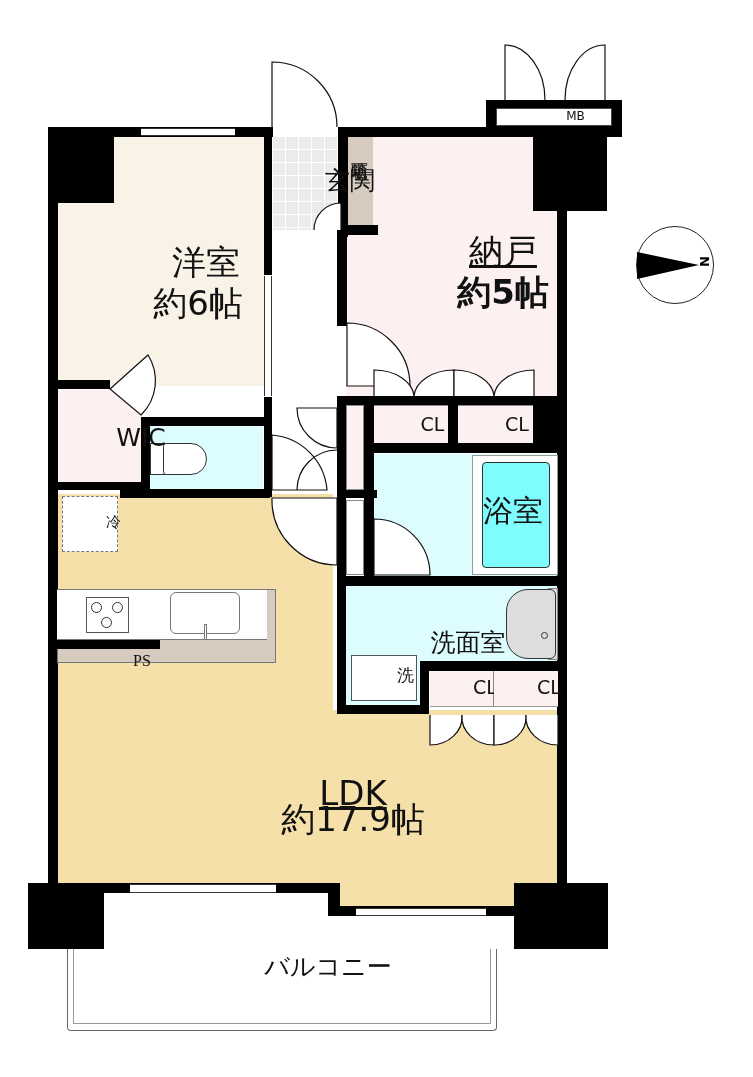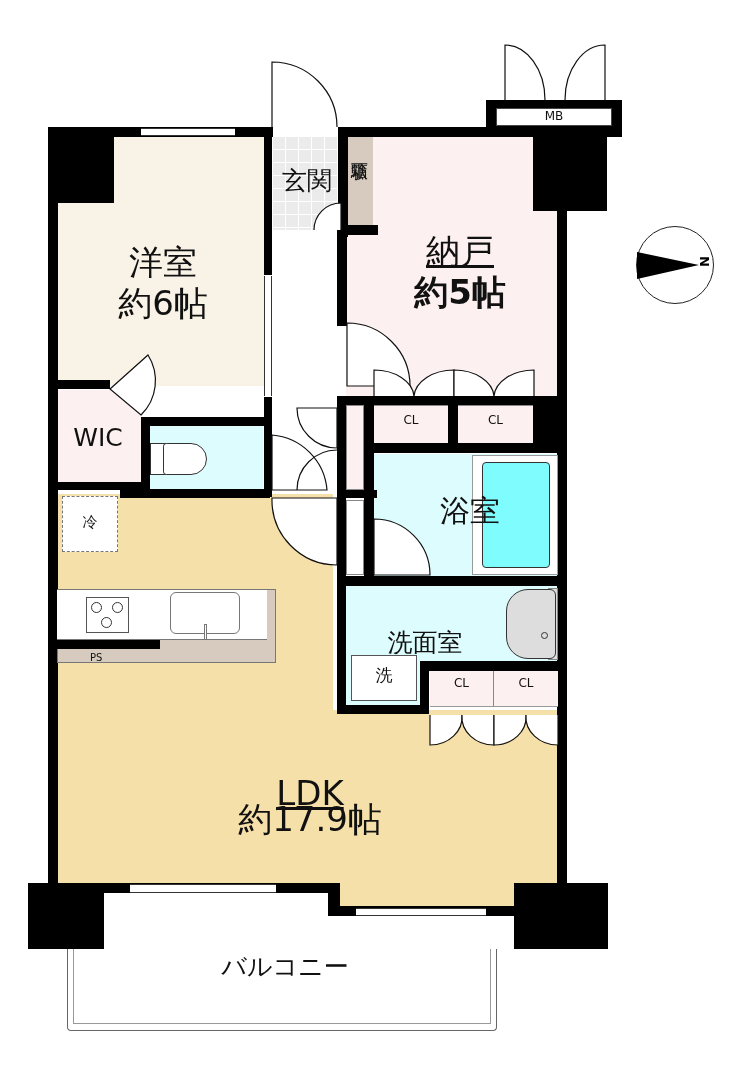--- a/index.html
+++ b/index.html
@@ -1,22 +1,22 @@
 <!DOCTYPE html>
 <html><head>
 <meta charset="utf-8">
 <style>
   html,body{margin:0;padding:0;background:#fff;}
   body{width:753px;height:1077px;position:relative;overflow:hidden;font-family:"DejaVu Sans","Liberation Sans",sans-serif;}
   .abs{position:absolute;box-sizing:border-box;}
   .wall{position:absolute;background:#000;}
-  .lbl{position:absolute;color:#111;text-align:center;line-height:1.15;white-space:nowrap;}
+  .lbl{position:absolute;color:#111;text-align:center;line-height:1.15;white-space:nowrap;padding-left:43px;}
   .big{font-size:34px;}
   .mid{font-size:25px;}
-  .sm{font-size:12px;}
+  .sm{font-size:19px;}
   .xs{font-size:12px;}
   svg{position:absolute;overflow:visible;}
 </style>
 </head>
 <body>
 
 <div class="abs" style="left:57px;top:136px;width:208px;height:250px;background:#f8f3e6;"></div>
 <div class="abs" style="left:346px;top:136px;width:188px;height:262px;background:#fdf0f0;"></div>
 <div class="abs" style="left:534px;top:210px;width:23px;height:188px;background:#fdf0f0;"></div>
 <div class="abs" style="left:272px;top:136px;width:70px;height:94px;background:#ebebeb;
@@ -147,31 +147,31 @@
 <div class="abs" style="left:150px;top:443px;width:16px;height:32px;background:#fff;border:1px solid #333;"></div>
 <div class="abs" style="left:163px;top:443px;width:44px;height:32px;background:#fff;border:1px solid #333;border-radius:4px 20px 20px 4px;"></div>
 
 <div class="abs" style="left:62px;top:496px;width:56px;height:56px;background:#fff;border:1.5px dashed #777;">
   <div class="lbl" style="left:0;right:0;top:17px;font-size:15px;">冷</div>
 </div>
 
 <div class="abs" style="left:57px;top:589px;width:219px;height:74px;background:#d6cbbe;border:1px solid #777;"></div>
 <div class="abs" style="left:57px;top:590px;width:210px;height:50px;background:#fff;border-bottom:1px solid #777;"></div>
 <div class="abs" style="left:57px;top:640px;width:103px;height:9px;background:#000;"></div>
-<div class="lbl xs" style="left:90px;top:652px;font-size:10px;">PS</div>
+<div class="lbl xs" style="left:90px;top:652px;font-size:16px;font-family:Liberation Serif, serif;">PS</div>
 <div class="abs" style="left:86px;top:597px;width:43px;height:36px;border:1px solid #555;background:#fff;">
   <div class="abs" style="left:4px;top:4px;width:11px;height:11px;border:1px solid #333;border-radius:50%;"></div>
   <div class="abs" style="left:25px;top:4px;width:11px;height:11px;border:1px solid #333;border-radius:50%;"></div>
   <div class="abs" style="left:14px;top:19px;width:11px;height:11px;border:1px solid #333;border-radius:50%;"></div>
 </div>
 <div class="abs" style="left:170px;top:592px;width:70px;height:42px;border:1.5px solid #777;border-radius:6px;background:#fff;"></div>
 <div class="abs" style="left:204px;top:624px;width:3px;height:16px;background:#fff;border:1px solid #777;"></div>
 
 <div class="lbl big" style="left:103px;top:243px;width:120px;">洋室</div>
-<div class="lbl big" style="left:98px;top:284px;width:130px;">約6帖</div>
+<div class="lbl big" style="left:90px;top:284px;width:130px;">約6帖</div>
 
 <div class="lbl big" style="left:400px;top:232px;width:120px;text-decoration:underline;">納戸</div>
 <div class="lbl big" style="left:395px;top:273px;width:130px;font-weight:bold;">約5帖</div>
 
 <div class="lbl mid" style="left:274px;top:167px;width:66px;">玄関</div>
 <div class="abs" style="left:346px;top:150px;width:24px;font-size:17px;line-height:20px;text-align:center;color:#111;writing-mode:vertical-rl;">
   <span>下駄箱</span>
 </div>
 
 <div class="lbl mid" style="left:60px;top:424px;width:76px;">WIC</div>

